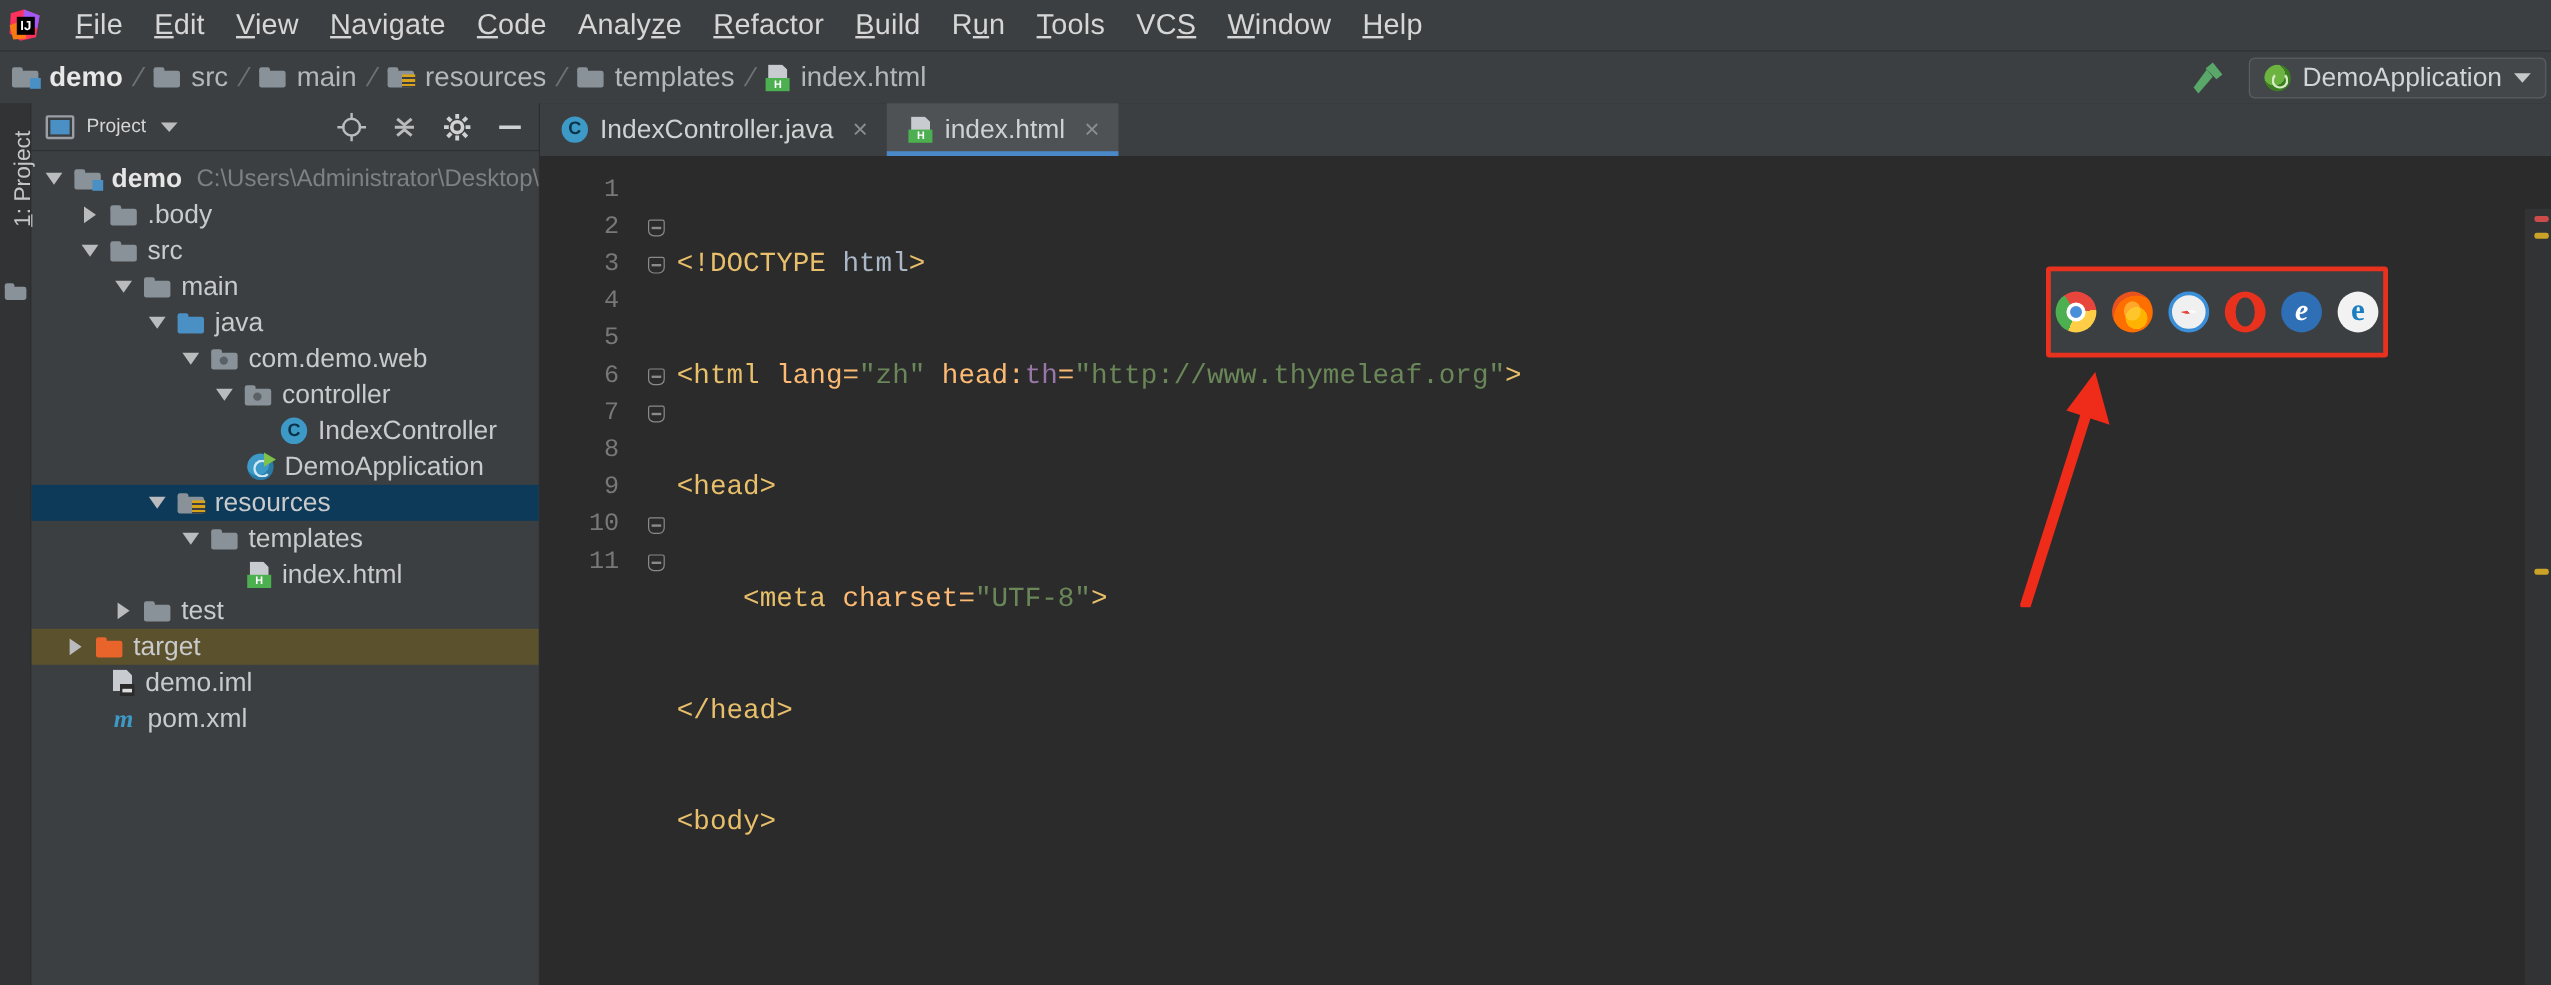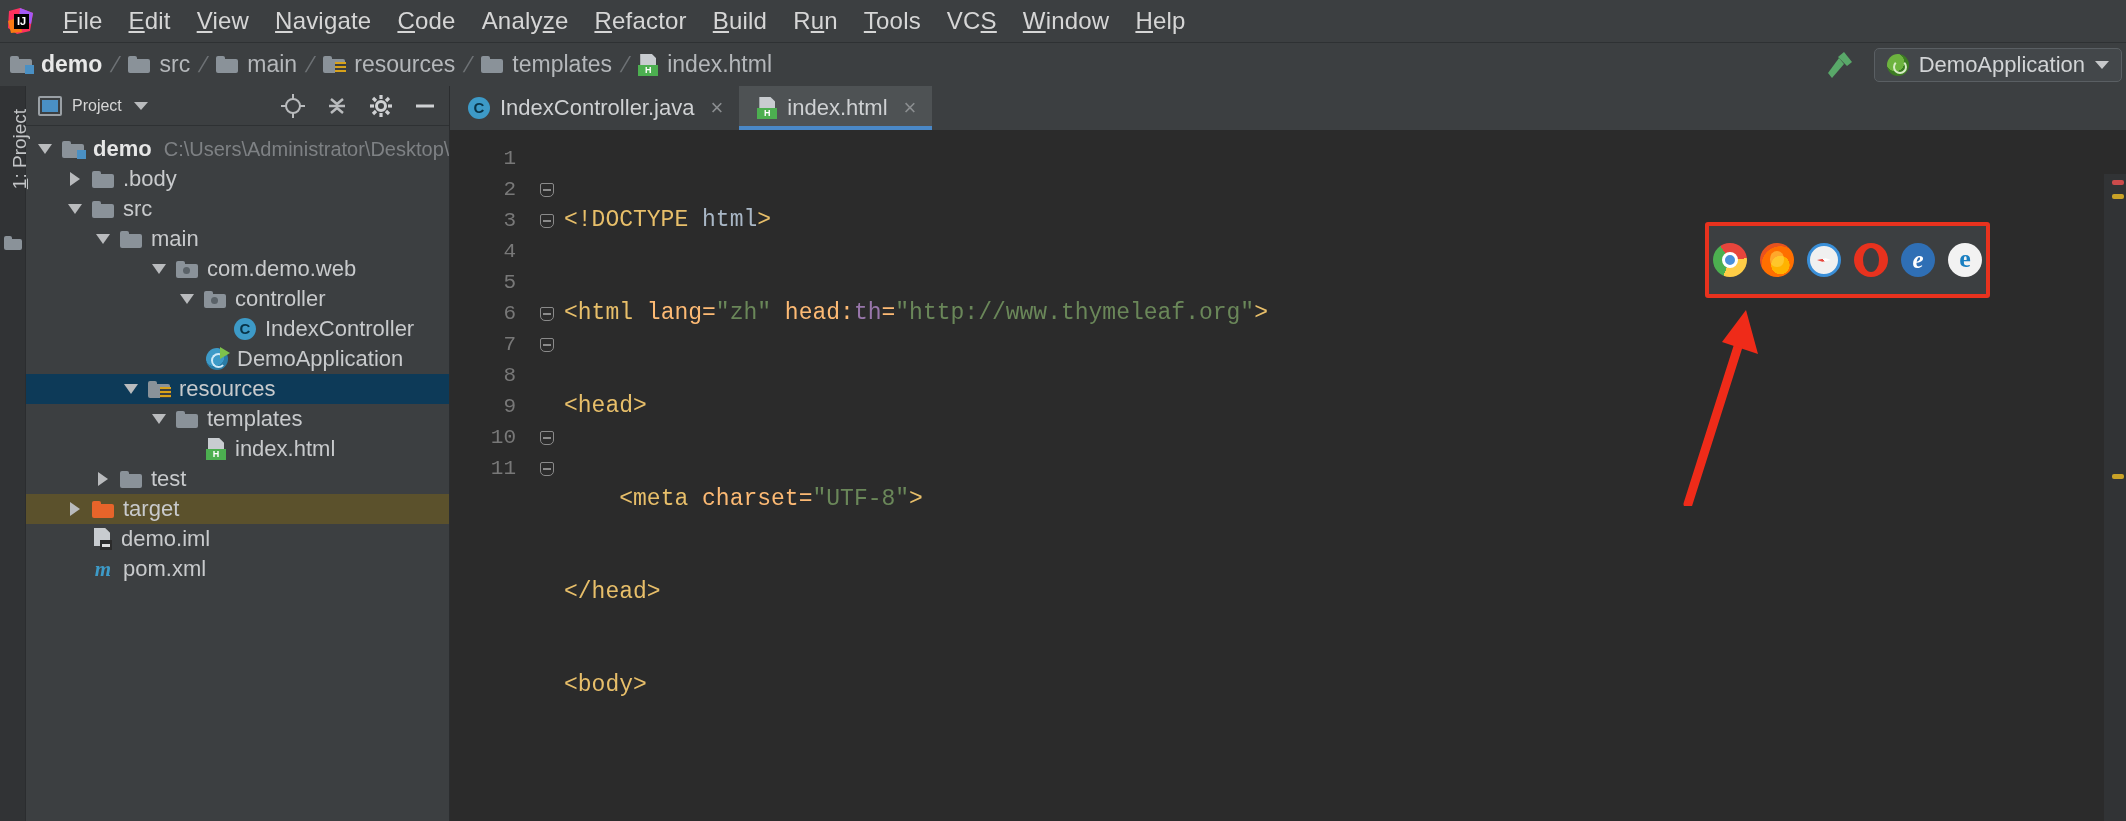--- a/index.html
+++ b/index.html
@@ -353,20 +353,27 @@
       </div>
 
       <div class="row" style="padding-left:66px">
         <span class="arrow">
             <i class="t-down"></i>
           </span>
         <span class="fld" style="margin-left:6px"></span>
         <span class="lbl">main</span>
       </div>
 
+      <div class="row" style="padding-left:94px">
+        <span class="arrow">
+            <i class="t-down"></i>
+          </span>
+        <span class="fld blue" style="margin-left:6px"></span>
+        <span class="lbl">java</span>
+      </div>
 
       <div class="row" style="padding-left:122px">
         <span class="arrow">
             <i class="t-down"></i>
           </span>
         <span class="fld pkg" style="margin-left:6px">
             <i></i>
           </span>
         <span class="lbl">com.demo.web</span>
       </div>
@@ -421,21 +428,21 @@
       </div>
 
       <div class="row" style="padding-left:66px">
         <span class="arrow">
             <i class="t-right"></i>
           </span>
         <span class="fld" style="margin-left:6px"></span>
         <span class="lbl">test</span>
       </div>
 
-      <div class="row olive" style="padding-left:38px">
+      <div class="row olive" style="padding-left:26px">
         <span class="arrow">
             <i class="t-right"></i>
           </span>
         <span class="fld orange" style="margin-left:6px"></span>
         <span class="lbl">target</span>
       </div>
 
       <div class="row" style="padding-left:66px">
         <span class="iml-ic">
             <span class="pg"></span>

